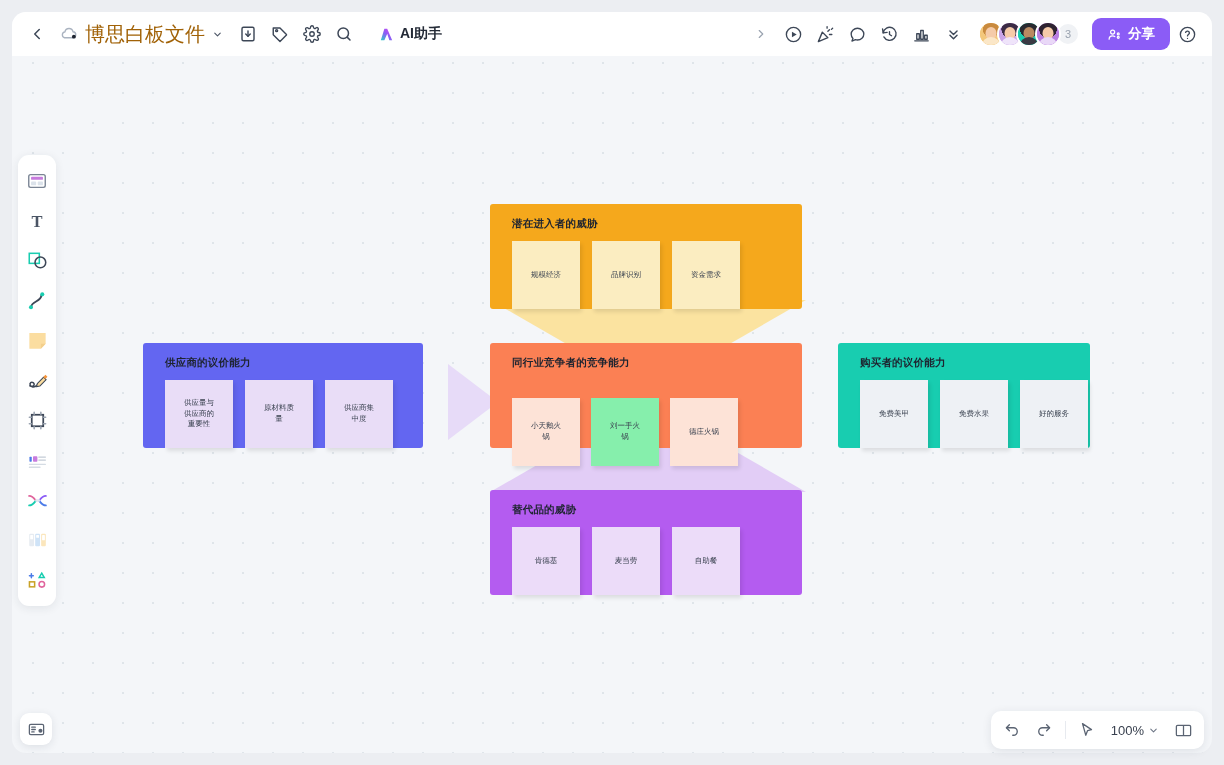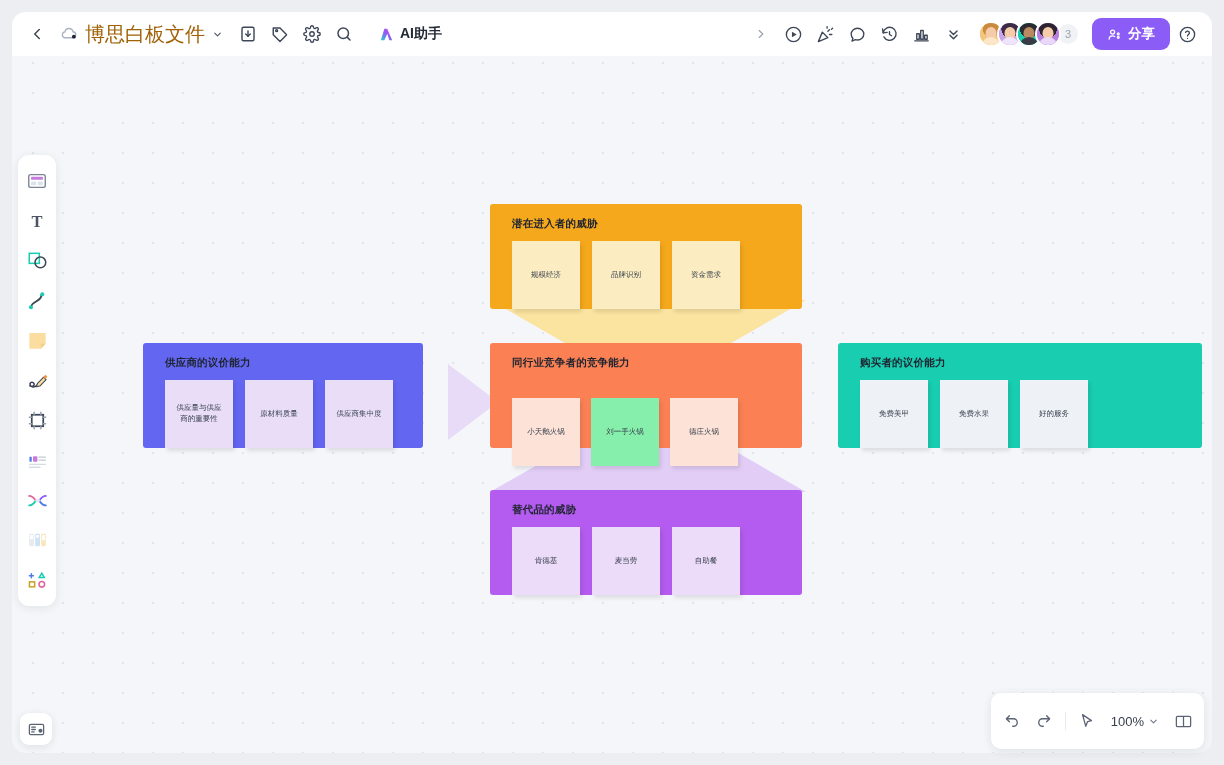--- a/index.html
+++ b/index.html
@@ -134,21 +134,21 @@
     background: #fff; border-radius: 9px;
     box-shadow: 0 2px 8px rgba(30,40,60,.10);
     display: flex; align-items: center; justify-content: center;
     cursor: pointer; z-index: 30;
   }
 
   
   .brbar {
     position: absolute;
     right: 20px; bottom: 16px;
-    height: 56px;
+    height: 38px;
     background: #fff; border-radius: 10px;
     box-shadow: 0 2px 10px rgba(30,40,60,.10);
     display: flex; align-items: center;
     padding: 0 6px; gap: 2px; z-index: 30;
   }
   .bicon {
     width: 30px; height: 30px; border-radius: 7px;
     display: flex; align-items: center; justify-content: center;
     cursor: pointer; color: #5b6473;
   }
@@ -175,21 +175,21 @@
     letter-spacing: .2px;
   }
   .cards { display: flex; gap: 12px; padding-left: 22px; }
   .card {
     width: 68px; height: 68px;
     display: flex; align-items: center; justify-content: center;
     text-align: center;
     font-size: 7.5px;
     line-height: 1.45;
     color: #3a4250;
-    padding: 8px;
+    padding: 16px;
     box-shadow: 2px 3px 4px rgba(0,0,0,.10);
     cursor: pointer;
   }
 
   
   .arrow { position: absolute; }
 </style>
 </head>
 <body>
 
@@ -231,21 +231,21 @@
 
       <div class="force-box" style="left:478px; top:331px; width:312px; height:105px; background:#fb8054;">
         <div class="force-title">同行业竞争者的竞争能力</div>
         <div class="cards" style="gap:11px; padding-left:22px;margin-top:28px;">
           <div class="card" style="background:#fde3d7;">小天鹅火锅</div>
           <div class="card" style="background:#86efac;">刘一手火锅</div>
           <div class="card" style="background:#fde3d7;">德庄火锅</div>
         </div>
       </div>
 
-      <div class="force-box" style="left:826px; top:331px; width:364px; height:105px; background:#18cdb0;">
+      <div class="force-box" style="left:826px; top:331px; width:252px; height:105px; background:#18cdb0;">
         <div class="force-title">购买者的议价能力</div>
         <div class="cards">
           <div class="card" style="background:#eef1f5;">免费美甲</div>
           <div class="card" style="background:#eef1f5;">免费水果</div>
           <div class="card" style="background:#eef1f5;">好的服务</div>
         </div>
       </div>
 
       <div class="force-box" style="left:478px; top:478px; width:312px; height:105px; background:#b45cf0;">
         <div class="force-title">替代品的威胁</div>

